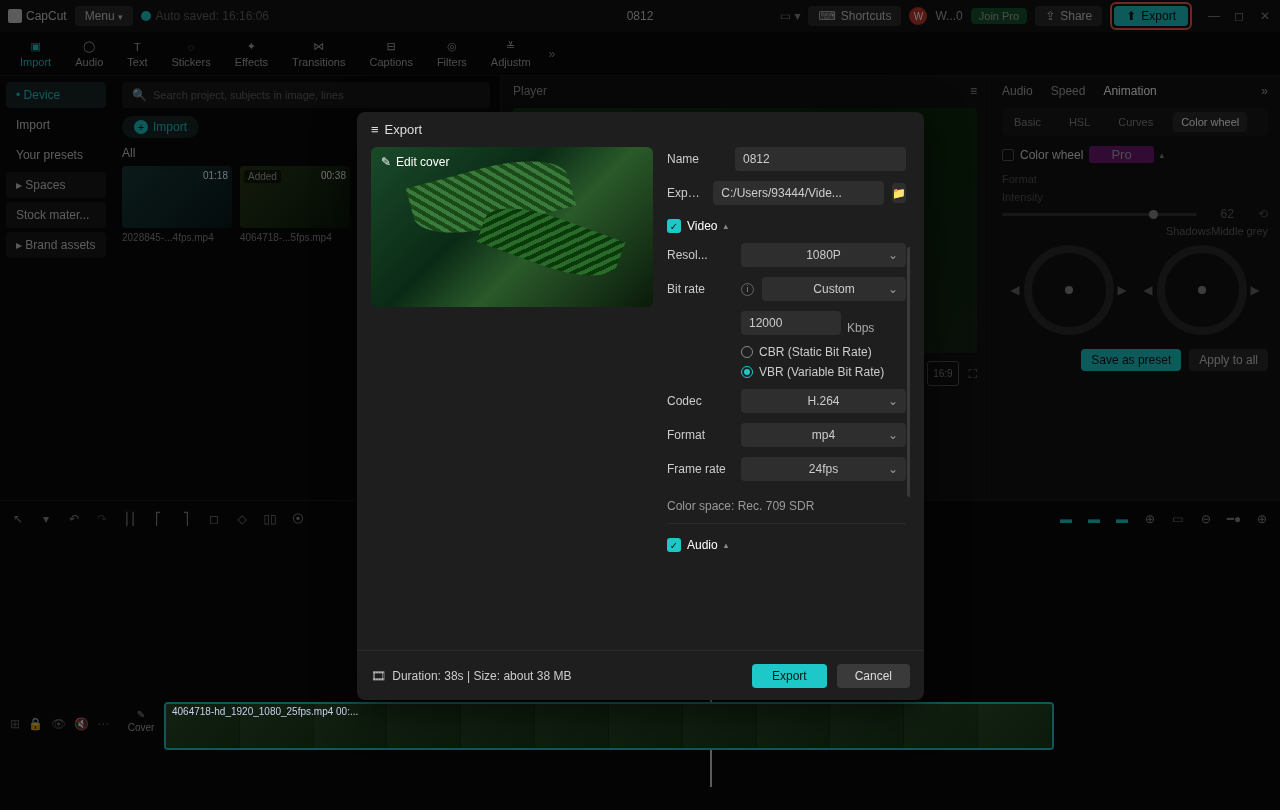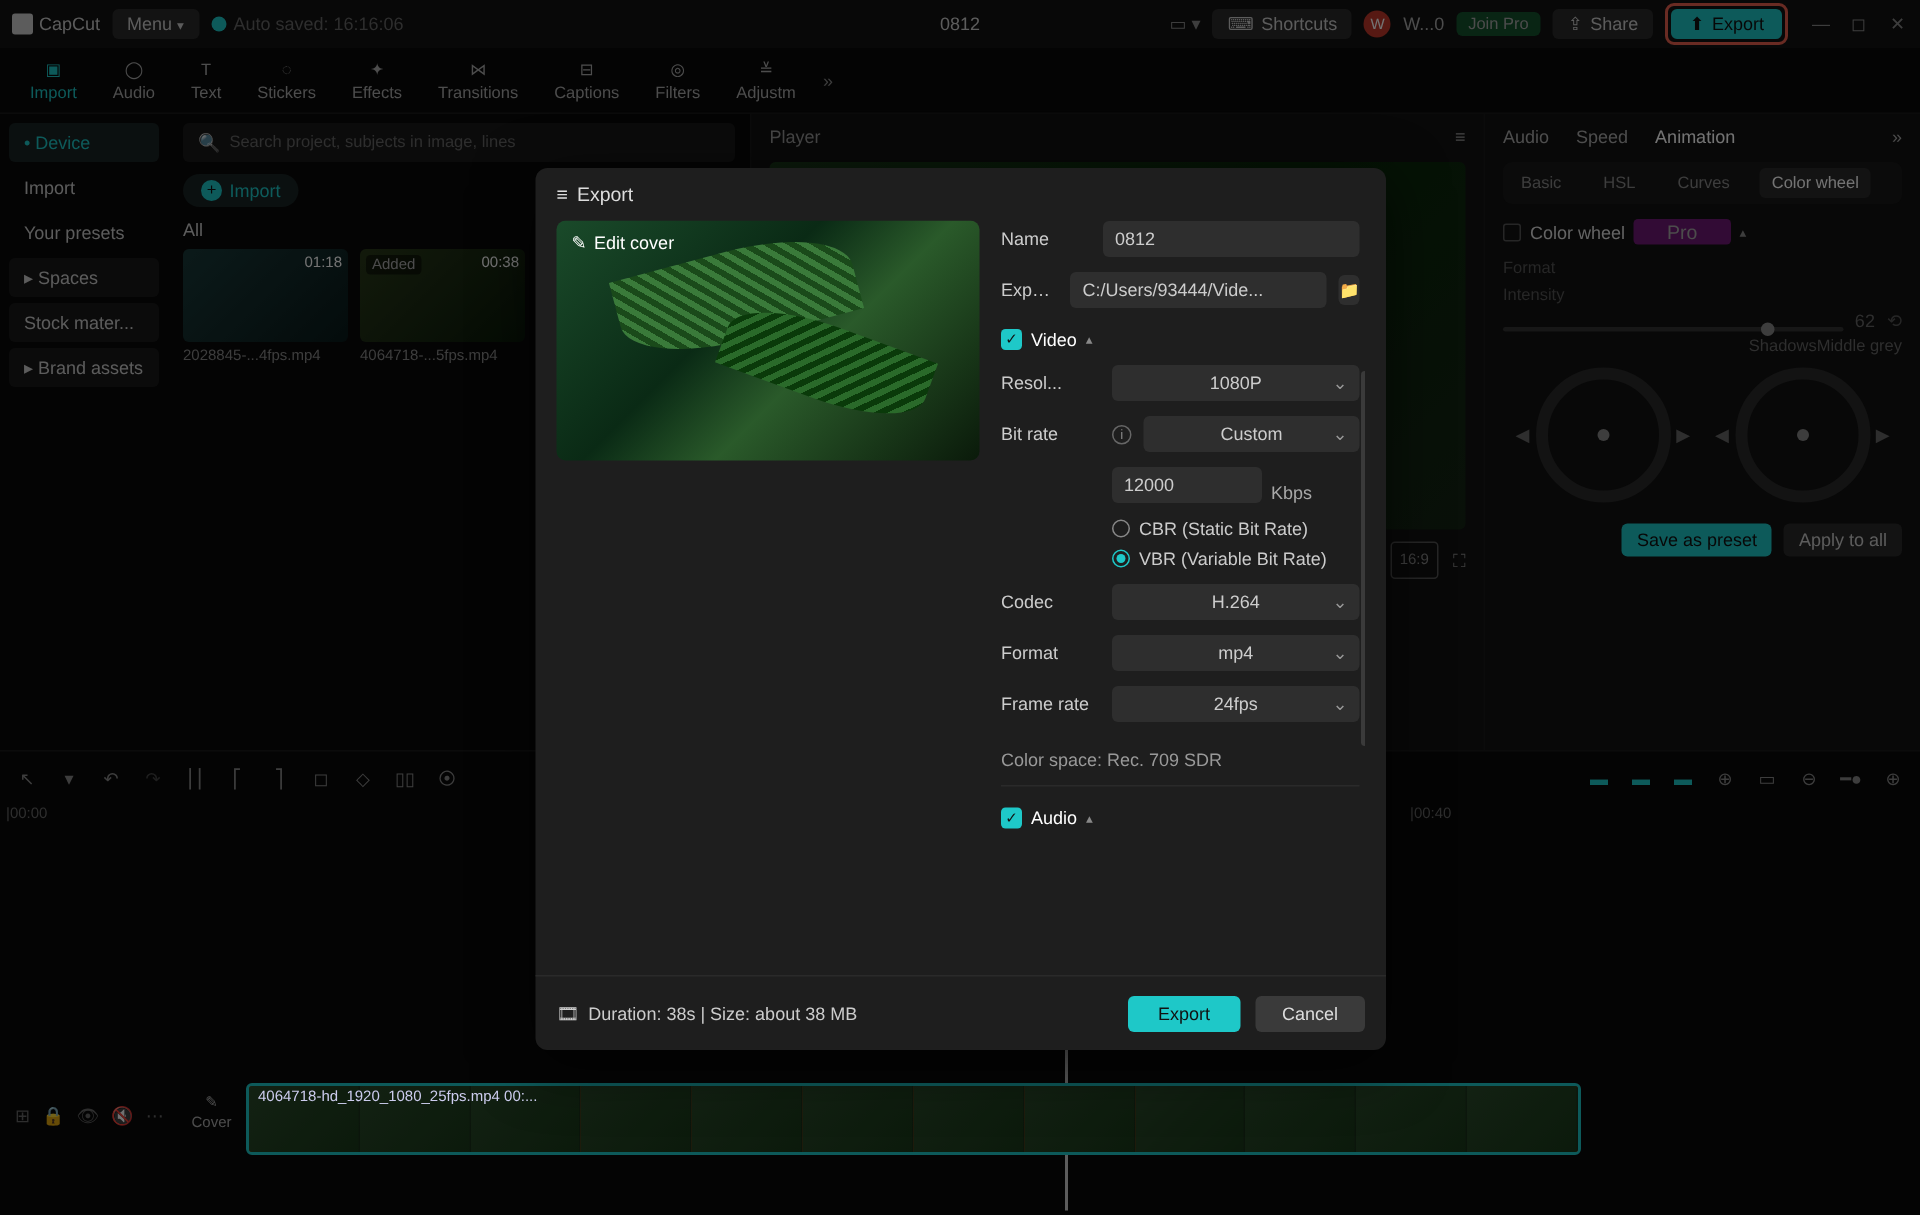--- a/index.html
+++ b/index.html
@@ -68,21 +68,21 @@
 .pro-badge { background: #701a75; padding: 1px 22px; border-radius: 3px; font-size: 13px; }
 .wheel-labels { display: flex; justify-content: flex-end; color: #666; font-size: 11px; margin-top: 4px; }
 .wheels { display: flex; justify-content: space-around; margin-top: 8px; }
 .wheel { width: 90px; height: 90px; border-radius: 50%; border: 8px solid #2a2a2a; position: relative; }
 .wheel::after { content: ""; position: absolute; width: 8px; height: 8px; background: #888; border-radius: 50%; top: 50%; left: 50%; transform: translate(-50%,-50%); }
 .preset-row { display: flex; gap: 8px; justify-content: flex-end; margin-top: 14px; }
 .preset-btn { padding: 4px 10px; border-radius: 4px; font-size: 12px; }
 .preset-save { background: #1ec8c8; color: #111; }
 .preset-apply { background: #2a2a2a; color: #ccc; }
 .intensity-label { color: #555; font-size: 11px; margin-top: 6px; }
-.intensity-slider { display:flex; align-items:flex-end; gap:8px; margin-top:4px;}
+.intensity-slider { display:flex; align-items:center; gap:24px; margin-top:4px;}
 .slider-track { flex:1; height:3px; background:#333; border-radius:2px; position:relative;}
 .slider-knob { position:absolute; right:20%; top:-3px; width:9px; height:9px; background:#888; border-radius:50%;}
 
 
 .timeline-area { height: 310px; background: #0a0a0a; border-top: 1px solid #1a1a1a; }
 .tl-toolbar { height: 36px; display: flex; align-items: center; padding: 0 10px; gap: 12px; color: #888; }
 .tl-spacer { flex: 1; }
 .tl-icon { cursor: pointer; width: 16px; text-align: center; }
 .tl-ruler { height: 20px; padding-left: 160px; position: relative; color: #666; font-size: 10px; }
 .tl-tick { position: absolute; }
@@ -343,24 +343,20 @@
     <div class="tl-spacer"></div>
     <span class="tl-icon" style="color:#1ec8c8">▬</span>
     <span class="tl-icon" style="color:#1ec8c8">▬</span>
     <span class="tl-icon" style="color:#1ec8c8">▬</span>
     <span class="tl-icon">⊕</span>
     <span class="tl-icon">▭</span>
     <span class="tl-icon">⊖</span>
     <span class="tl-icon">━●</span>
     <span class="tl-icon" style="margin-left:auto">⊕</span>
   </div>
-  <div class="tl-ruler">
-    <span class="tl-tick" style="left:4px">|00:00</span>
-    <span class="tl-tick" style="left:940px">|00:40</span>
-  </div>
   <div class="tl-tracks">
     <div class="playhead"></div>
     <div class="tl-left-icons">
       <span>⊞</span>
       <span>🔒</span>
       <span>👁</span>
       <span>🔇</span>
       <span>⋯</span>
     </div>
     <div class="cover-btn">

